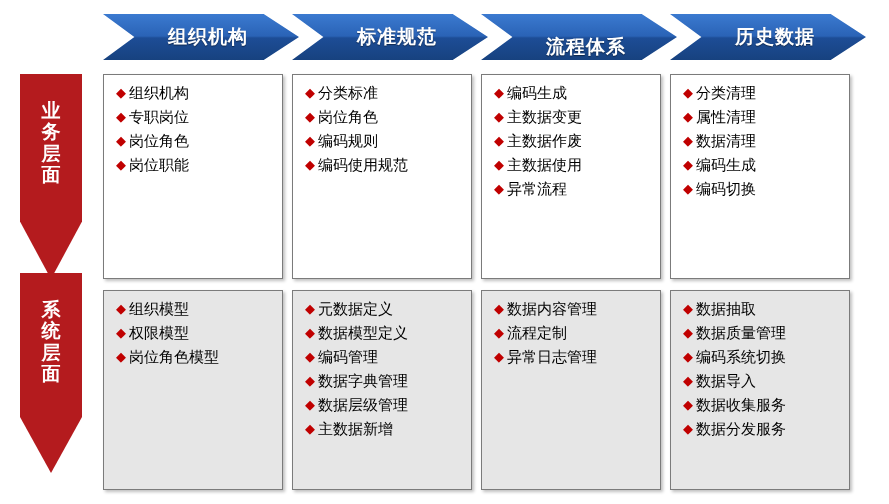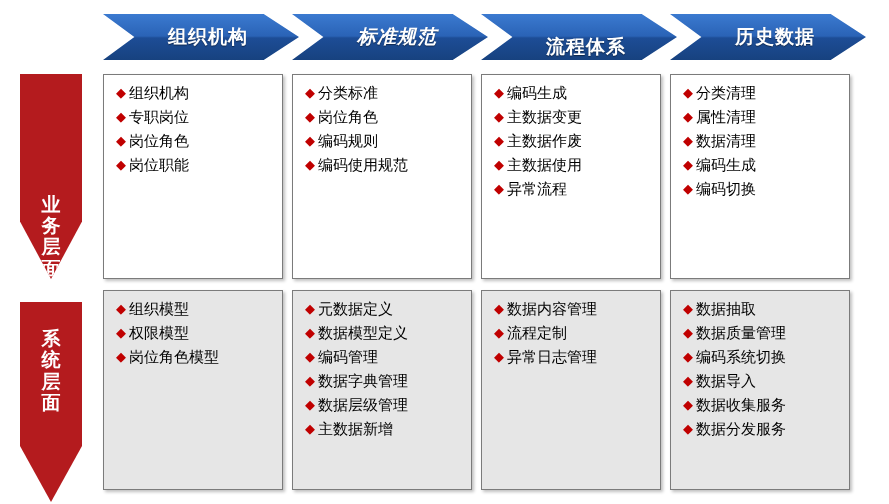--- a/index.html
+++ b/index.html
@@ -16,40 +16,40 @@
     position:absolute;top:0;height:46px;width:196px;
     background:linear-gradient(to bottom,#2f6fc4 0%,#2a63b4 45%,#1f4f98 55%,#1a4versions 100%);
     background:linear-gradient(to bottom,#3b7ad0 0%,#2a63b6 48%,#1d4d96 52%,#17427f 100%);
     -webkit-clip-path:polygon(0 0, 82% 0, 100% 50%, 82% 100%, 0 100%, 16% 50%);
     clip-path:polygon(0 0, 82% 0, 100% 50%, 82% 100%, 0 100%, 16% 50%);
     display:flex;align-items:center;justify-content:center;
     color:#ffffff;font-size:19px;font-weight:bold;letter-spacing:1px;
     text-shadow:0 1px 1px rgba(0,0,0,.45);
   }
   .chev.c0{left:0;}
-  .chev.c1{left:189px;font-style:italic;}
+  .chev.c1{left:189px;}
   .chev.c2{left:378px;align-items:flex-end;}
   .chev.c3{left:567px;align-items:center;}
   .chev span{padding-left:14px;}
 
   
   .rowlabel{
     position:absolute;left:20px;width:62px;
     background:#b41b1e;
     display:flex;align-items:flex-start;justify-content:center;
     color:#ffffff;font-size:19px;font-weight:bold;
     -webkit-clip-path:polygon(0 0,100% 0,100% 72%,50% 100%,0 72%);
     clip-path:polygon(0 0,100% 0,100% 72%,50% 100%,0 72%);
   }
   .rowlabel .txt{
     margin-top:26px;width:22px;line-height:1.12;text-align:center;
     word-break:break-all;
   }
-  .rowlabel.r0{top:74px;height:205px;align-items:flex-end;}
-  .rowlabel.r1{top:302px;height:200px;}
+  .rowlabel.r0{top:74px;height:205px;}
+  .rowlabel.r1{top:273px;height:200px;}
 
   
   .box{
     position:absolute;border:1px solid #7b7b7b;box-sizing:border-box;
     padding:10px 8px 8px 12px;
   }
   .box.white{background:#ffffff;box-shadow:2px 2px 3px rgba(0,0,0,.25);}
   .box.grey{background:#e6e6e6;box-shadow:2px 2px 3px rgba(0,0,0,.25);}
   .item{
     display:flex;align-items:flex-start;

